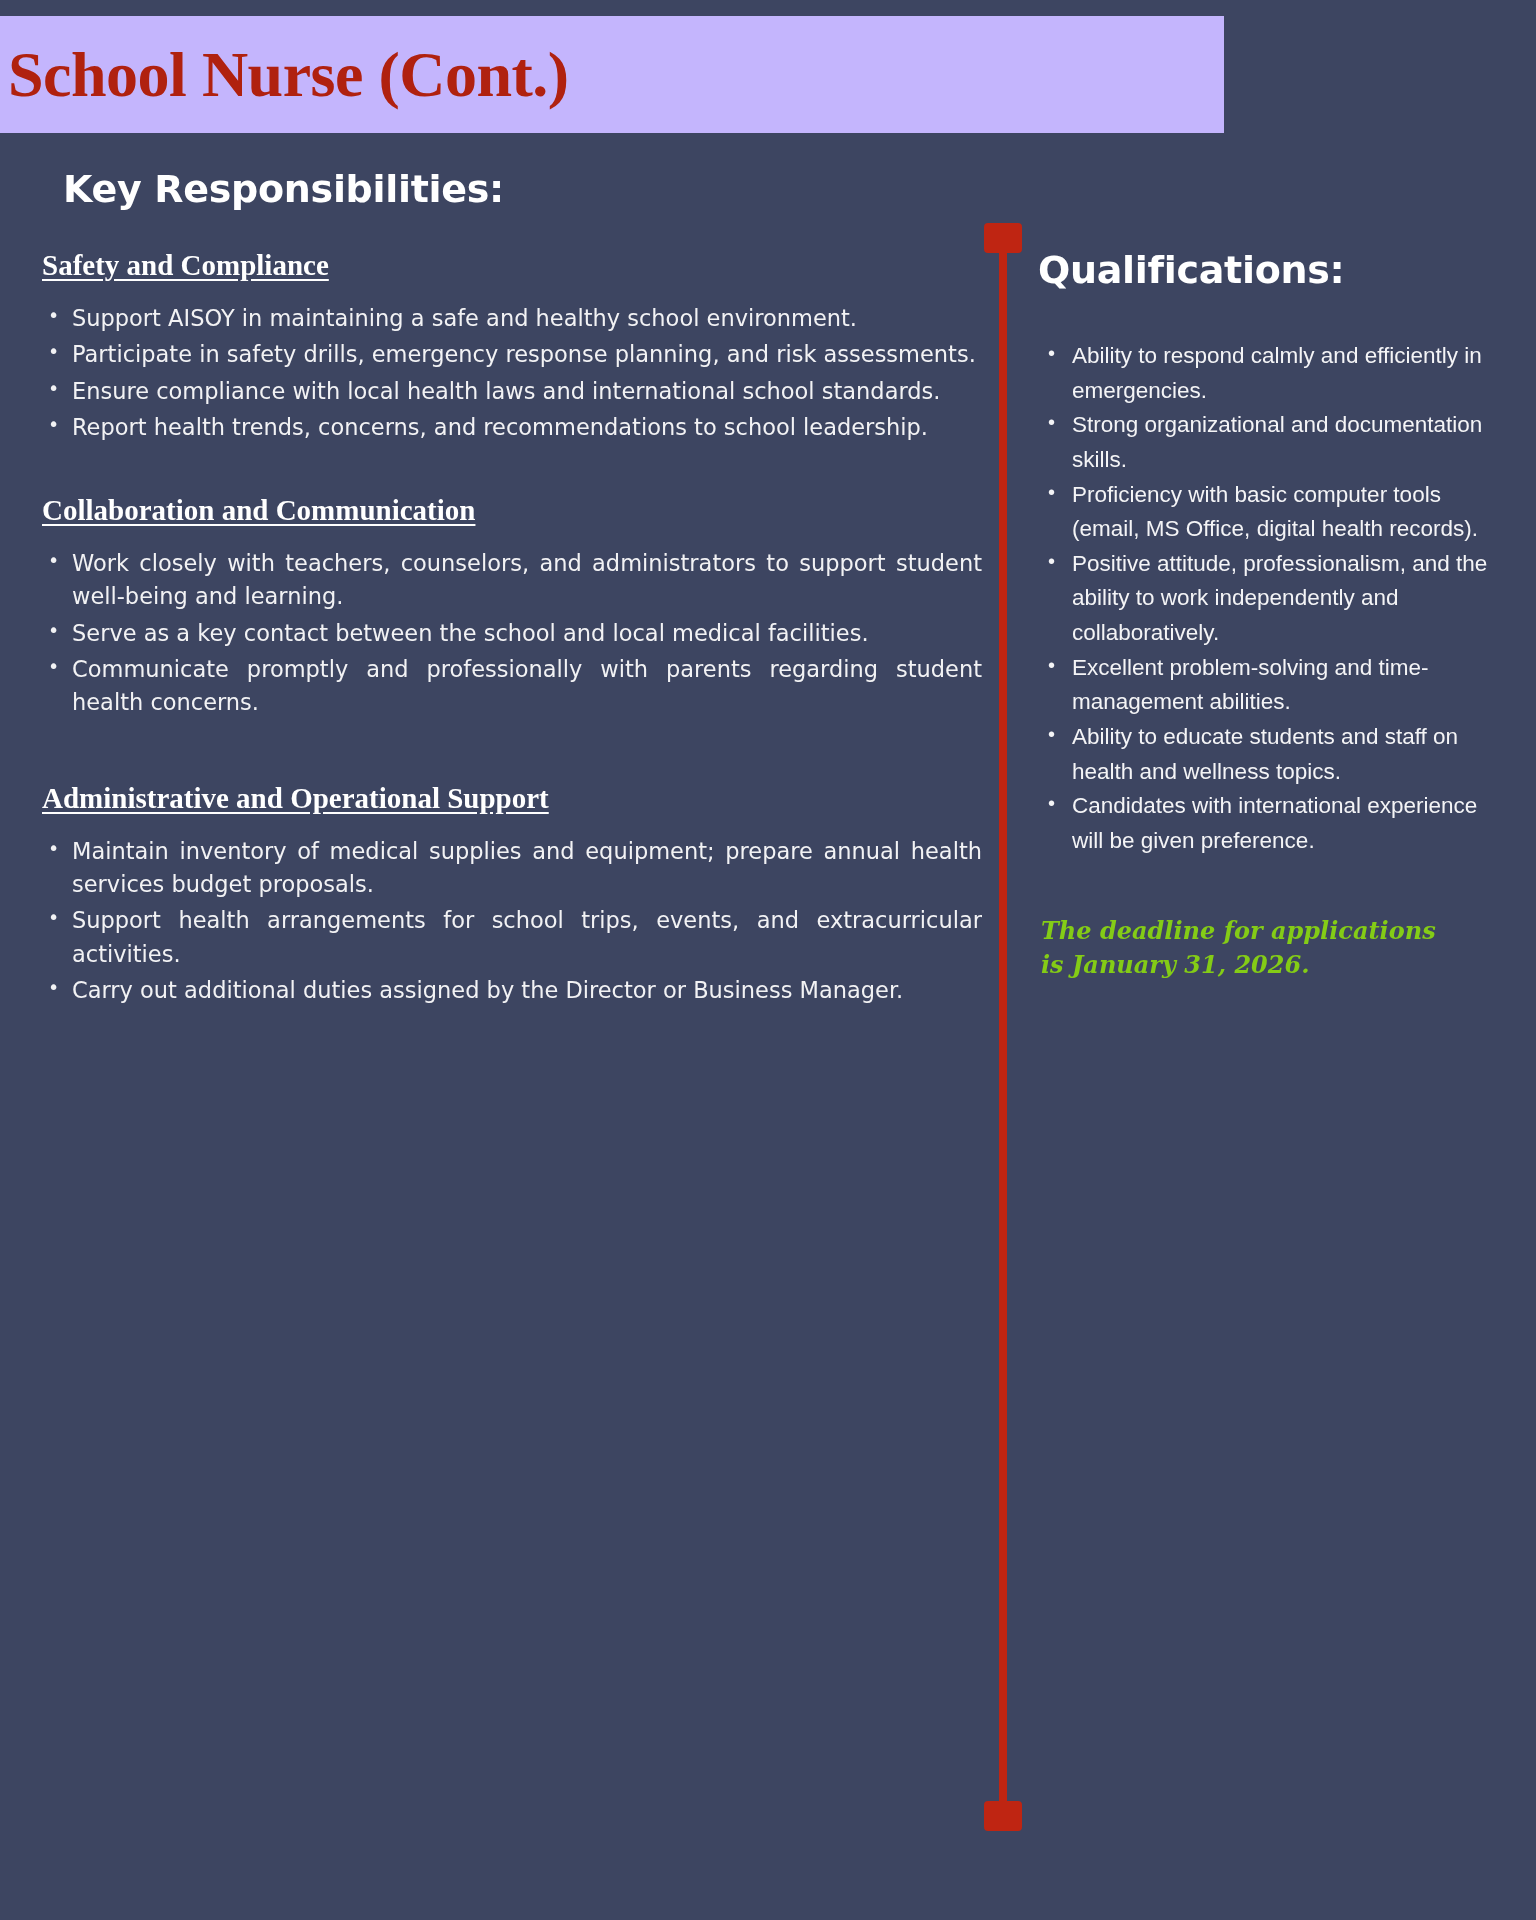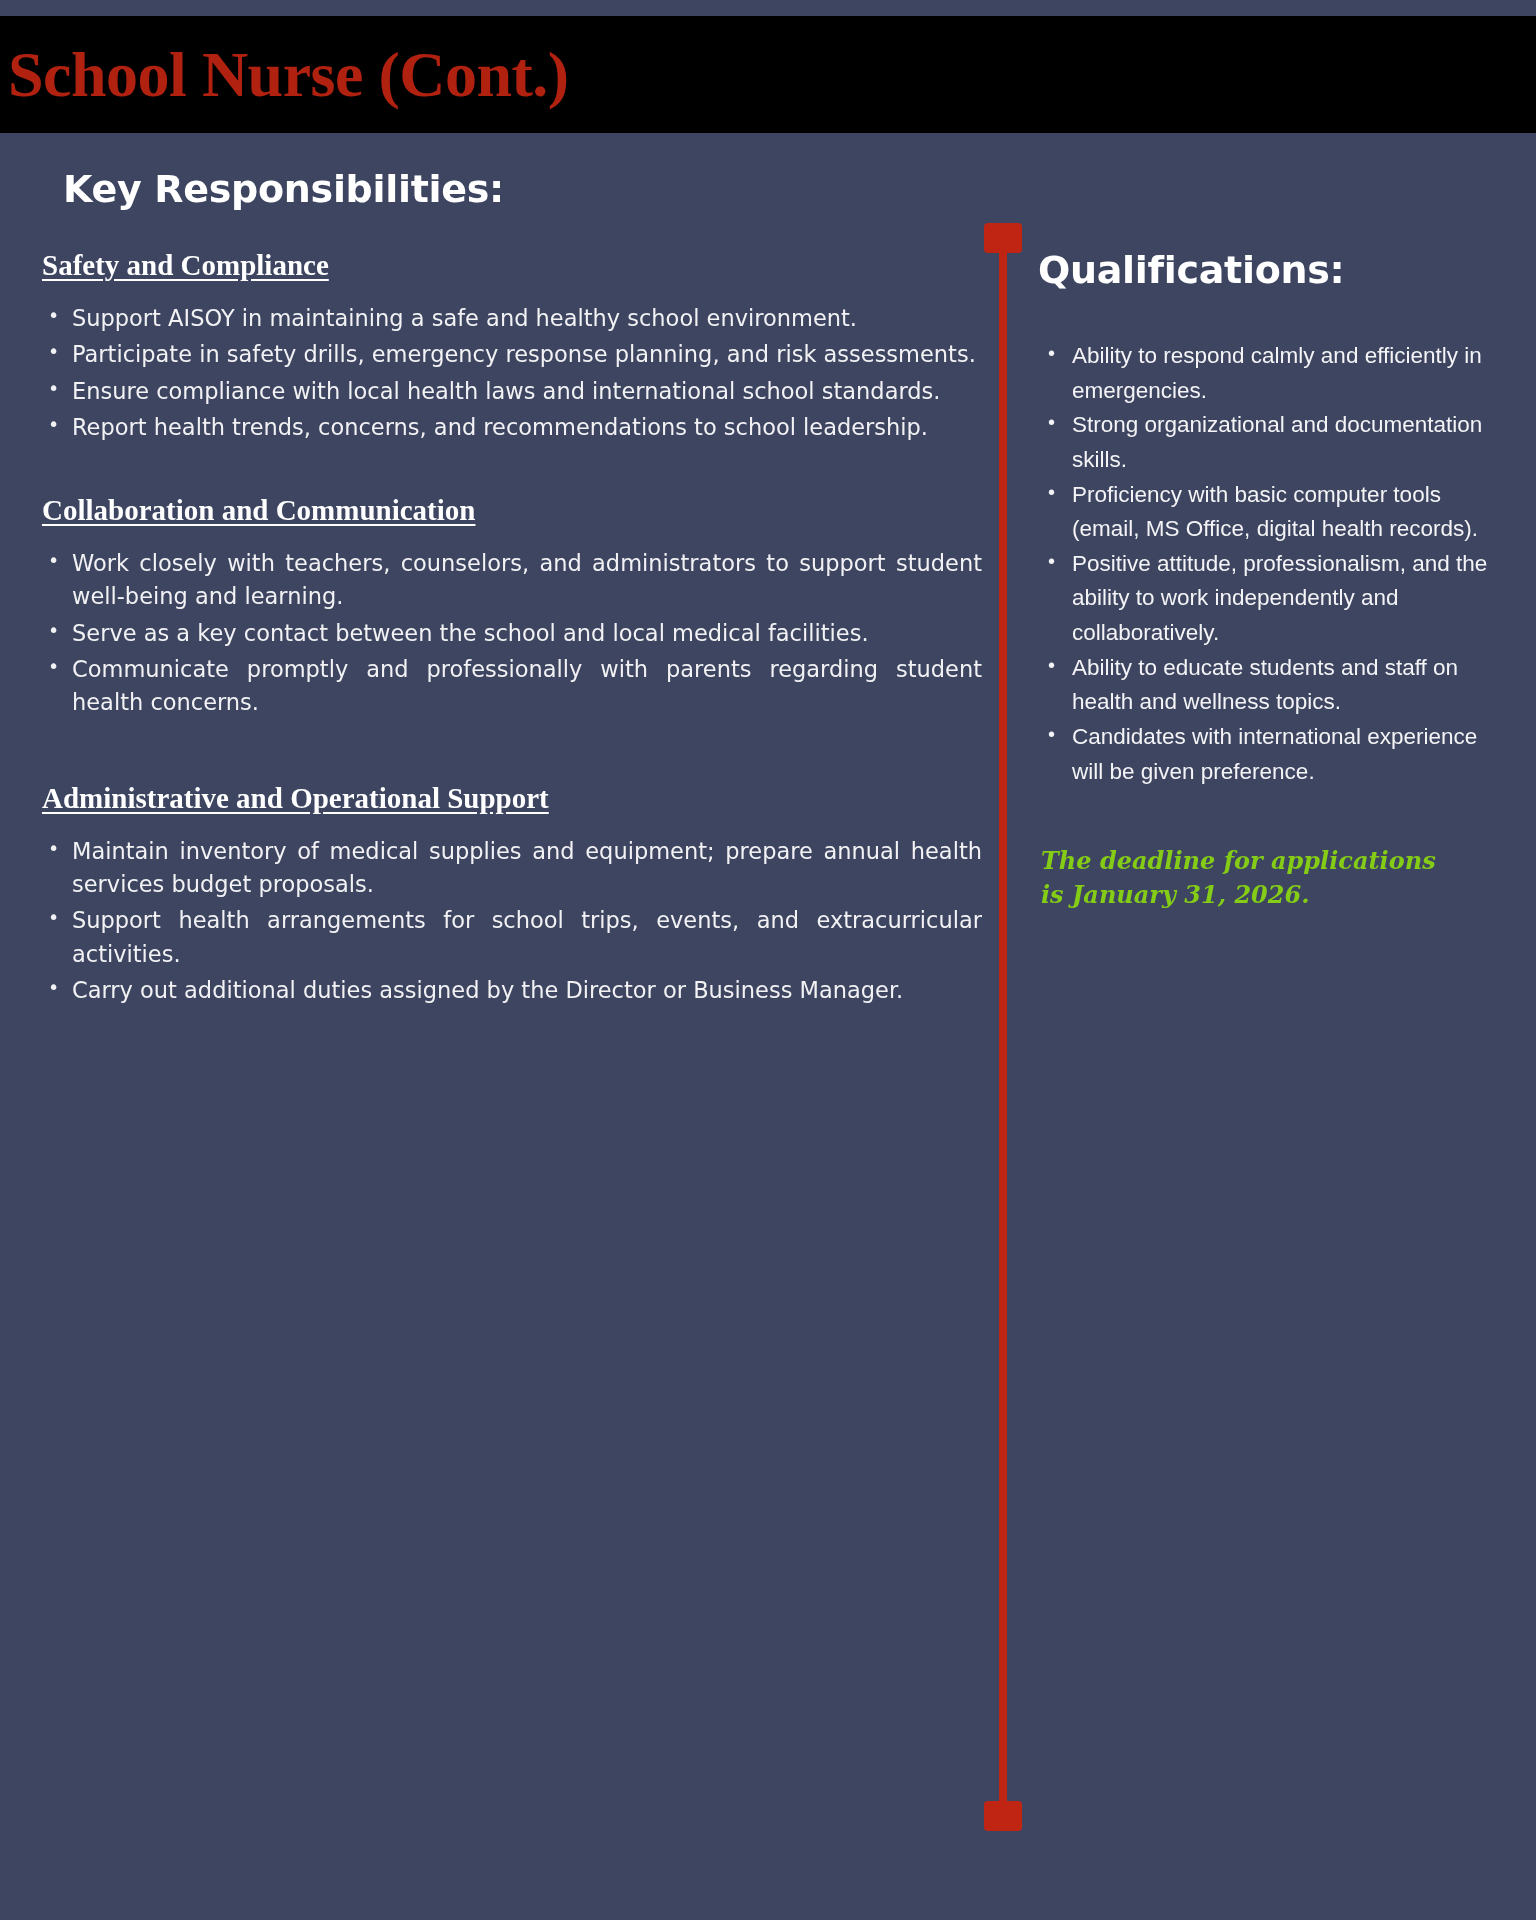--- a/index.html
+++ b/index.html
@@ -13,23 +13,23 @@
     font-family: "Liberation Sans", sans-serif;
     overflow: hidden;
     position: relative;
   }
 
   
   .header-band {
     position: absolute;
     left: 0;
     top: 16px;
-    width: 1536px;
+    width: 1224px;
     height: 117px;
-    background: #000000;
+    background: #c4b5fd;
     display: flex;
     align-items: center;
     box-sizing: border-box;
   }
   .doc-title {
     font-family: "Liberation Serif", serif;
     font-weight: bold;
     font-size: 64px;
     color: #b0210f;
     letter-spacing: -0.5px;
@@ -215,19 +215,20 @@
   <div class="divider-cap cap-top"></div>
   <div class="divider-cap cap-bottom"></div>
 
   <div class="right-col">
     <div class="qual-heading">Qualifications:</div>
     <ul class="right-list">
       <li>Ability to respond calmly and efficiently in emergencies.</li>
       <li>Strong organizational and documentation skills.</li>
       <li>Proficiency with basic computer tools (email, MS Office, digital health records).</li>
       <li>Positive attitude, professionalism, and the ability to work independently and collaboratively.</li>
+      <li>Excellent problem-solving and time-management abilities.</li>
       <li>Ability to educate students and staff on health and wellness topics.</li>
       <li>Candidates with international experience will be given preference.</li>
     </ul>
     <div class="deadline">The deadline for applications is January 31, 2026.</div>
   </div>
 
 </div>
 
 </body></html>

